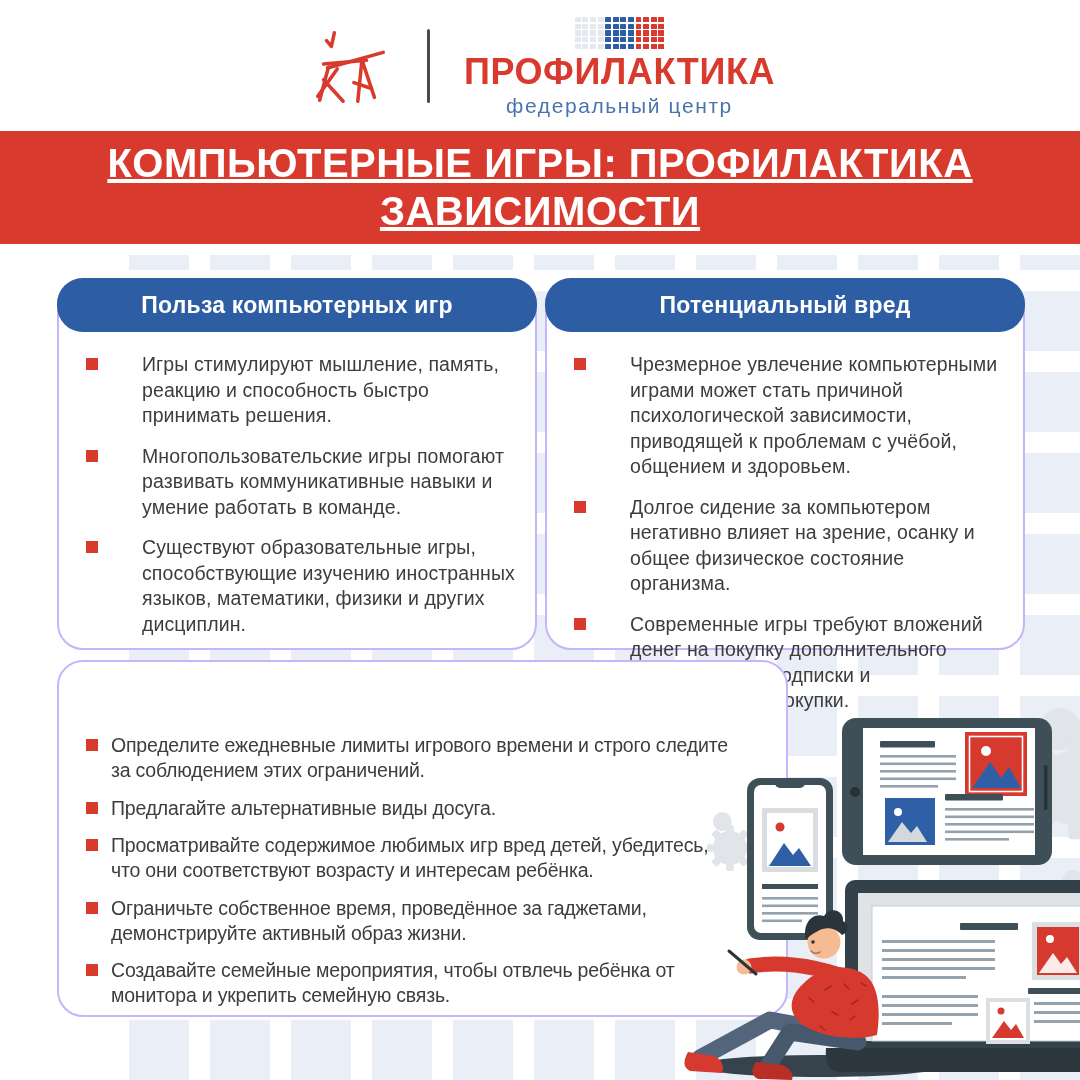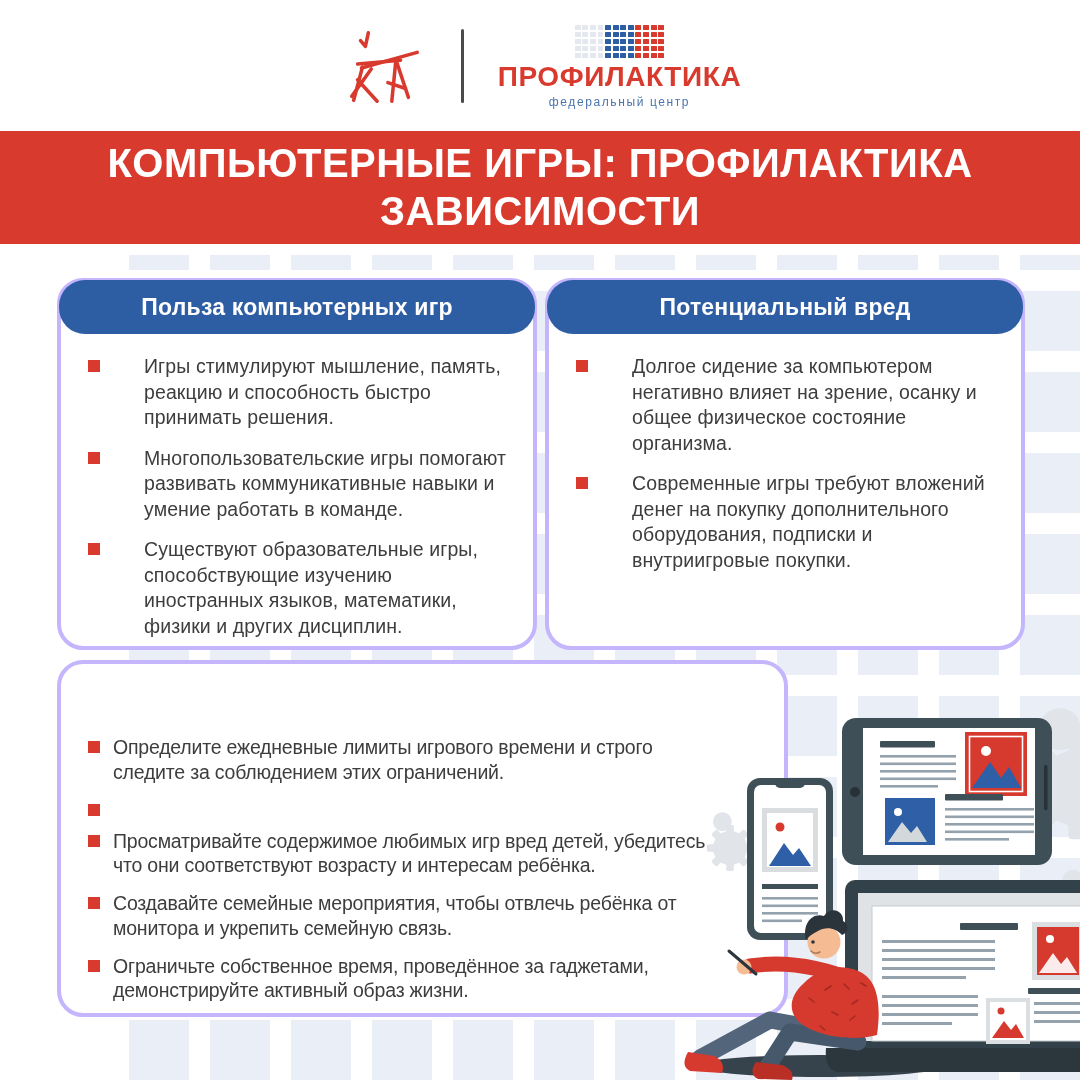--- a/index.html
+++ b/index.html
@@ -17,34 +17,34 @@
   
   .brand-header{
     position:absolute;top:0;left:0;width:100%;height:131px;background:#ffffff;z-index:3;
     display:flex;align-items:center;justify-content:center;gap:34px;
   }
   .chair-logo{width:88px;height:88px;margin-top:4px;}
   .logo-divider{width:3px;height:74px;background:#4a4a4a;border-radius:2px;}
   .brand-block{display:flex;flex-direction:column;align-items:center;gap:5px;padding-top:2px;}
   .flag-grid{display:grid;grid-template-columns:repeat(12,5.9px);grid-auto-rows:5.2px;gap:1.7px;}
   .flag-grid span{display:block;border-radius:0.5px;}
-  .brand-name{font-size:28px;font-weight:bold;color:#d93a2e;letter-spacing:0.6px;line-height:1;}
-  .brand-sub{font-size:12px;color:#4a74ad;letter-spacing:1.6px;line-height:1;}
+  .brand-name{font-size:36px;font-weight:bold;color:#d93a2e;letter-spacing:0.6px;line-height:1;}
+  .brand-sub{font-size:21px;color:#4a74ad;letter-spacing:1.6px;line-height:1;}
   
   .banner{
     position:absolute;top:131px;left:0;width:100%;height:113px;background:#d93a2e;z-index:3;
     display:flex;align-items:center;justify-content:center;
   }
   .banner h1{
     margin:2px;color:#ffffff;font-size:40px;font-weight:bold;letter-spacing:0.5px;
-    text-align:center;line-height:1.18;text-transform:uppercase;
+    text-align:center;line-height:1.18;text-transform:uppercase;text-decoration:underline;
   }
   
   .card{
-    position:absolute;background:#ffffff;border:4px solid #c4b5fd;border-radius:26px;z-index:1;
+    position:absolute;background:#ffffff;border:2px solid #c4b5fd;border-radius:26px;z-index:1;
     box-sizing:border-box;
   }
   .card-header{
     position:absolute;top:-2px;left:-2px;right:-2px;height:54px;background:#2d5ea4;
     border-radius:26px;display:flex;align-items:center;justify-content:center;
   }
   .card-header h2{margin:0;color:#ffffff;font-size:23px;font-weight:bold;letter-spacing:0.2px;}
   .card ul{list-style:none;margin:0;display:flex;flex-direction:column;}
   .card li{display:flex;gap:13px;color:#3d3d3d;}
   .bullet{flex:0 0 12px;width:12px;height:12px;background:#d93a2e;margin-top:6px;}
@@ -173,49 +173,54 @@
     </ul>
   </section>
 
   <section class="card" id="card-harm">
     <div class="card-header">
       <h2>Потенциальный вред</h2>
     </div>
     <ul>
       <li>
           <span class="bullet"></span>
+          <span>Чрезмерное увлечение компьютерными играми может стать причиной психологической зависимости, приводящей к проблемам с учёбой, общением и здоровьем.</span>
+        </li>
+      <li>
+          <span class="bullet"></span>
           <span>Долгое сидение за компьютером негативно влияет на зрение, осанку и общее физическое состояние организма.</span>
         </li>
       <li>
           <span class="bullet"></span>
           <span>Современные игры требуют вложений денег на покупку дополнительного оборудования, подписки и внутриигровые покупки.</span>
         </li>
     </ul>
   </section>
 
   <section class="card" id="card-prevention">
     <ul>
       <li>
           <span class="bullet"></span>
           <span>Определите ежедневные лимиты игрового времени и строго следите за соблюдением этих ограничений.</span>
         </li>
       <li>
           <span class="bullet"></span>
+          <span>Предлагайте альтернативные виды досуга.</span>
         </li>
       <li>
           <span class="bullet"></span>
           <span>Просматривайте содержимое любимых игр вред детей, убедитесь, что они соответствуют возрасту и интересам ребёнка.</span>
         </li>
       <li>
           <span class="bullet"></span>
+          <span>Ограничьте собственное время, проведённое за гаджетами, демонстрируйте активный образ жизни.</span>
+        </li>
+      <li>
+          <span class="bullet"></span>
           <span>Создавайте семейные мероприятия, чтобы отвлечь ребёнка от монитора и укрепить семейную связь.</span>
-        </li>
-      <li>
-          <span class="bullet"></span>
-          <span>Ограничьте собственное время, проведённое за гаджетами, демонстрируйте активный образ жизни.</span>
         </li>
     </ul>
   </section>
 
   <svg class="illustration" viewBox="0 0 450 390">
     <defs>
       <g id="gear" fill="#e1e4e8">
         <path fill-rule="evenodd" d="M20,0 A20,20 0 1,0 20.01,0 Z M11,0 A11,11 0 1,1 11.01,0 Z" transform="translate(-20,-20)"></path>
         <g>
           <rect x="-4.5" y="-27" width="9" height="11" rx="2"></rect>

